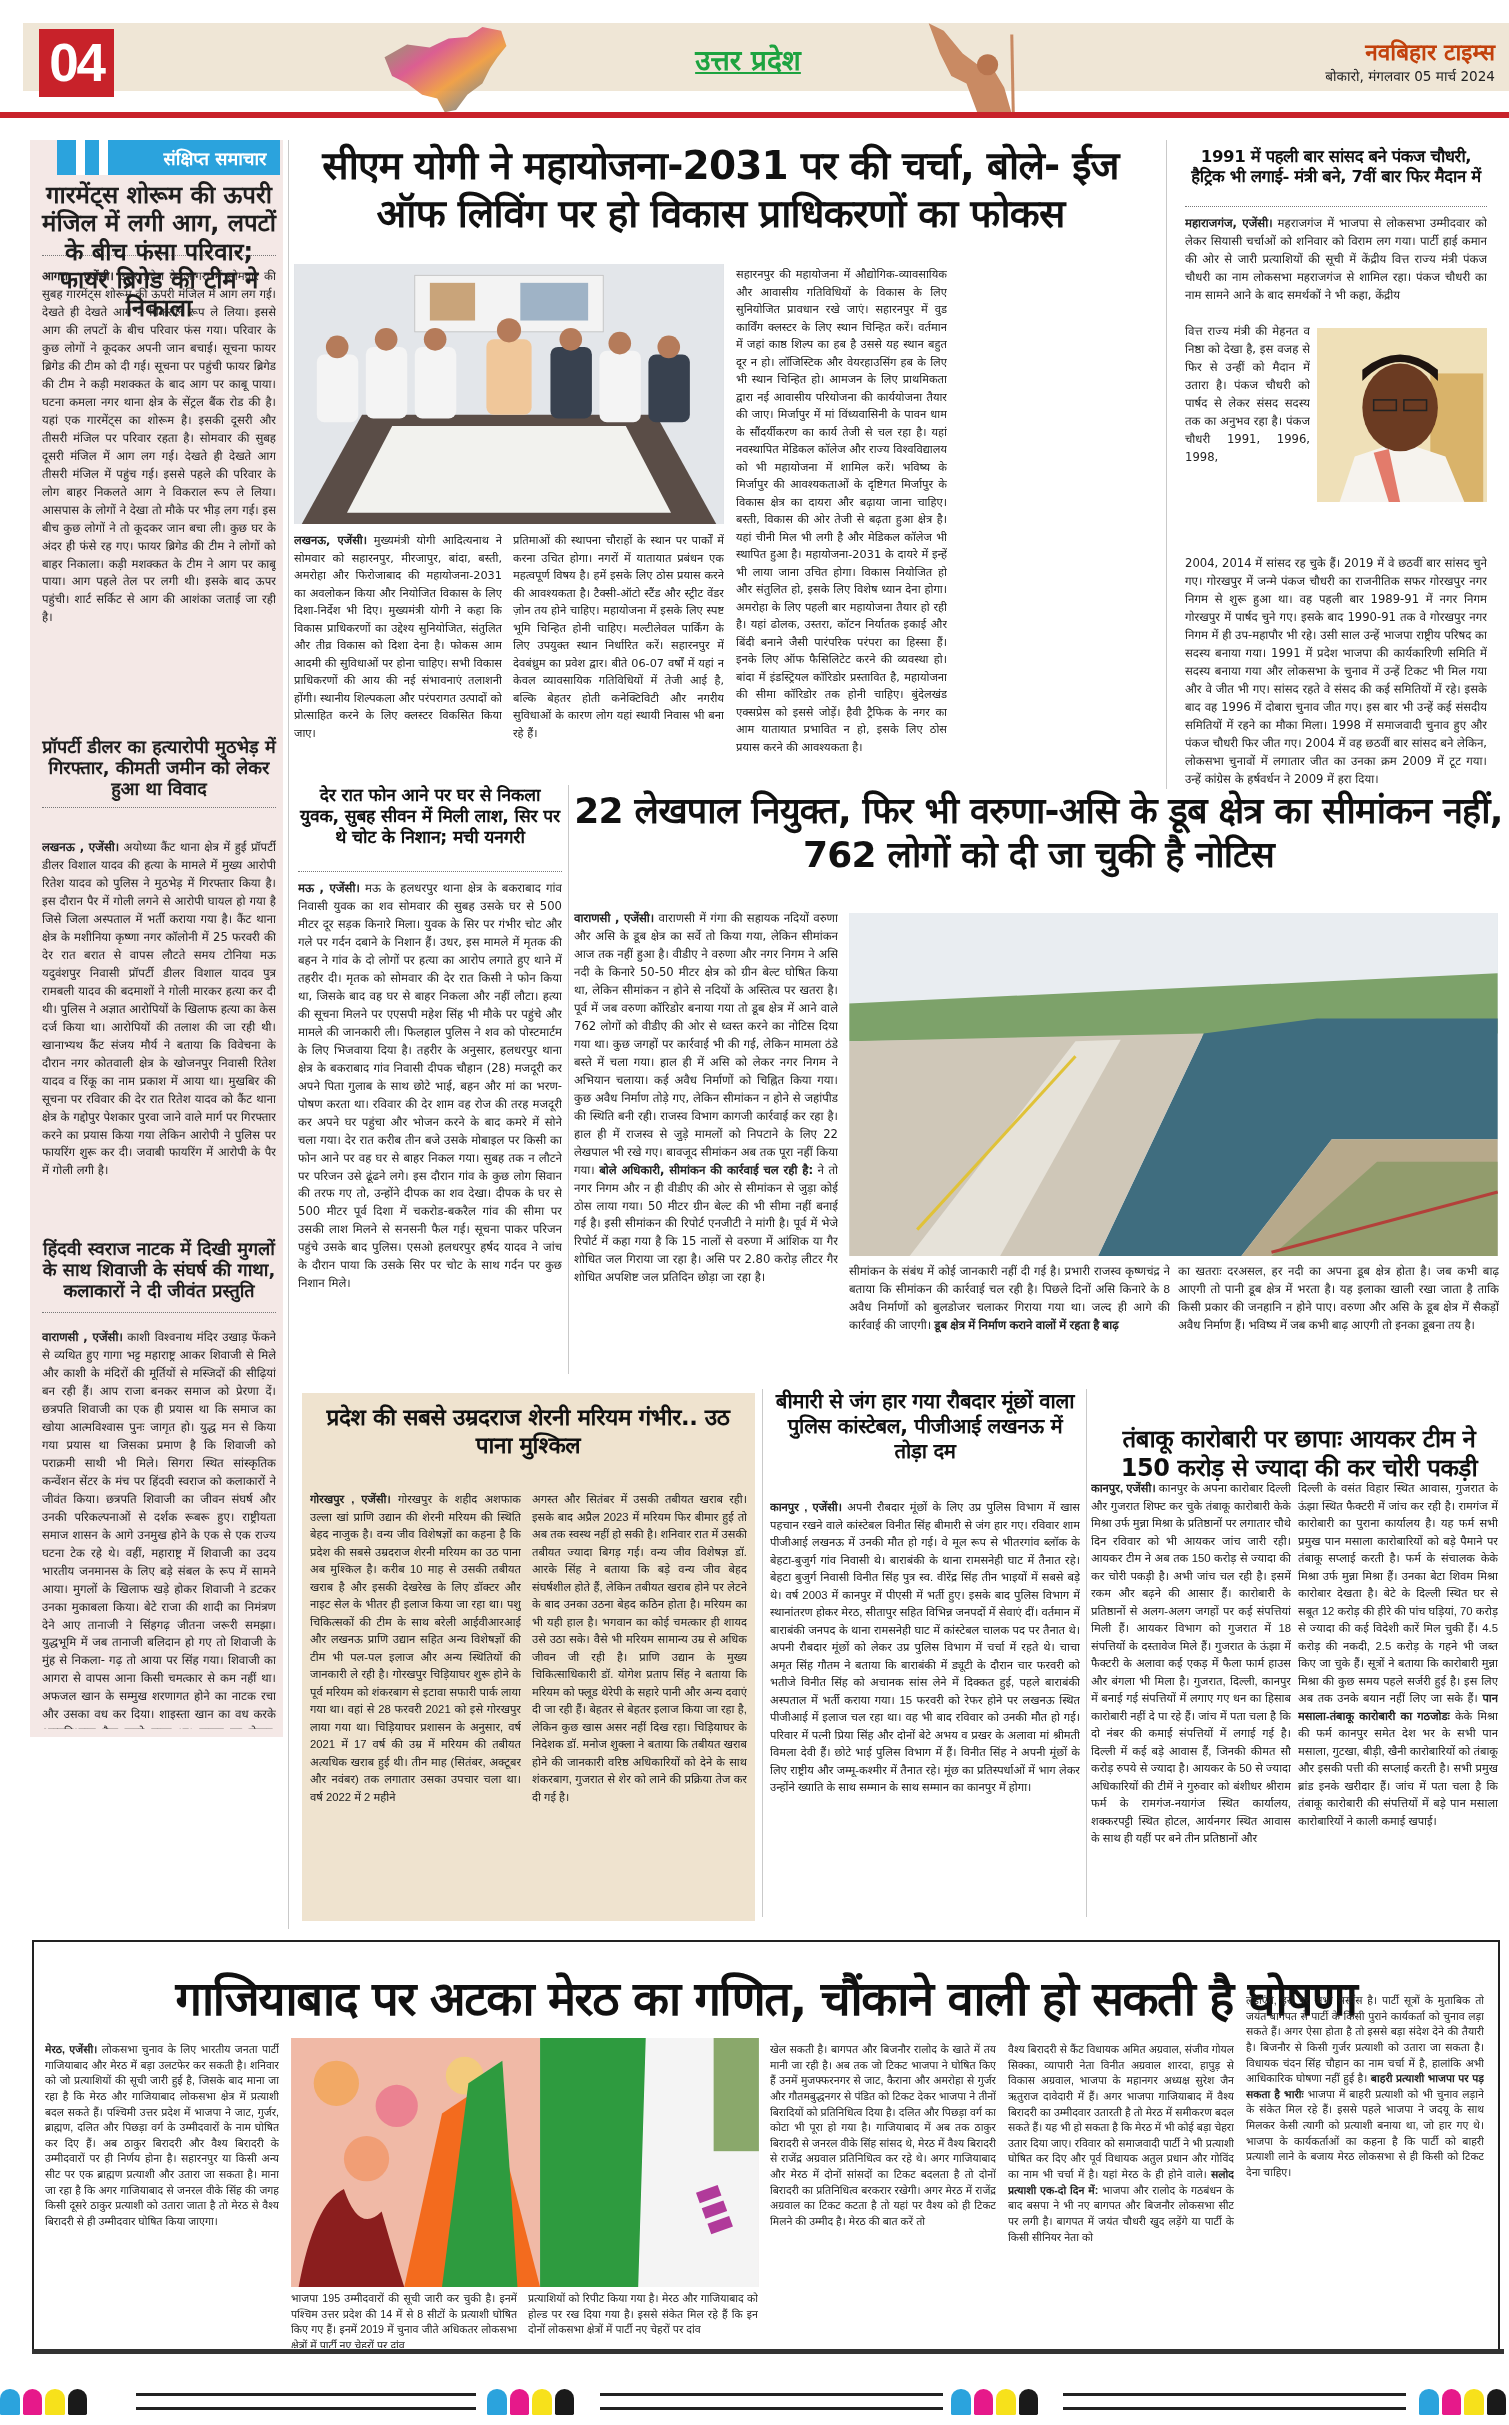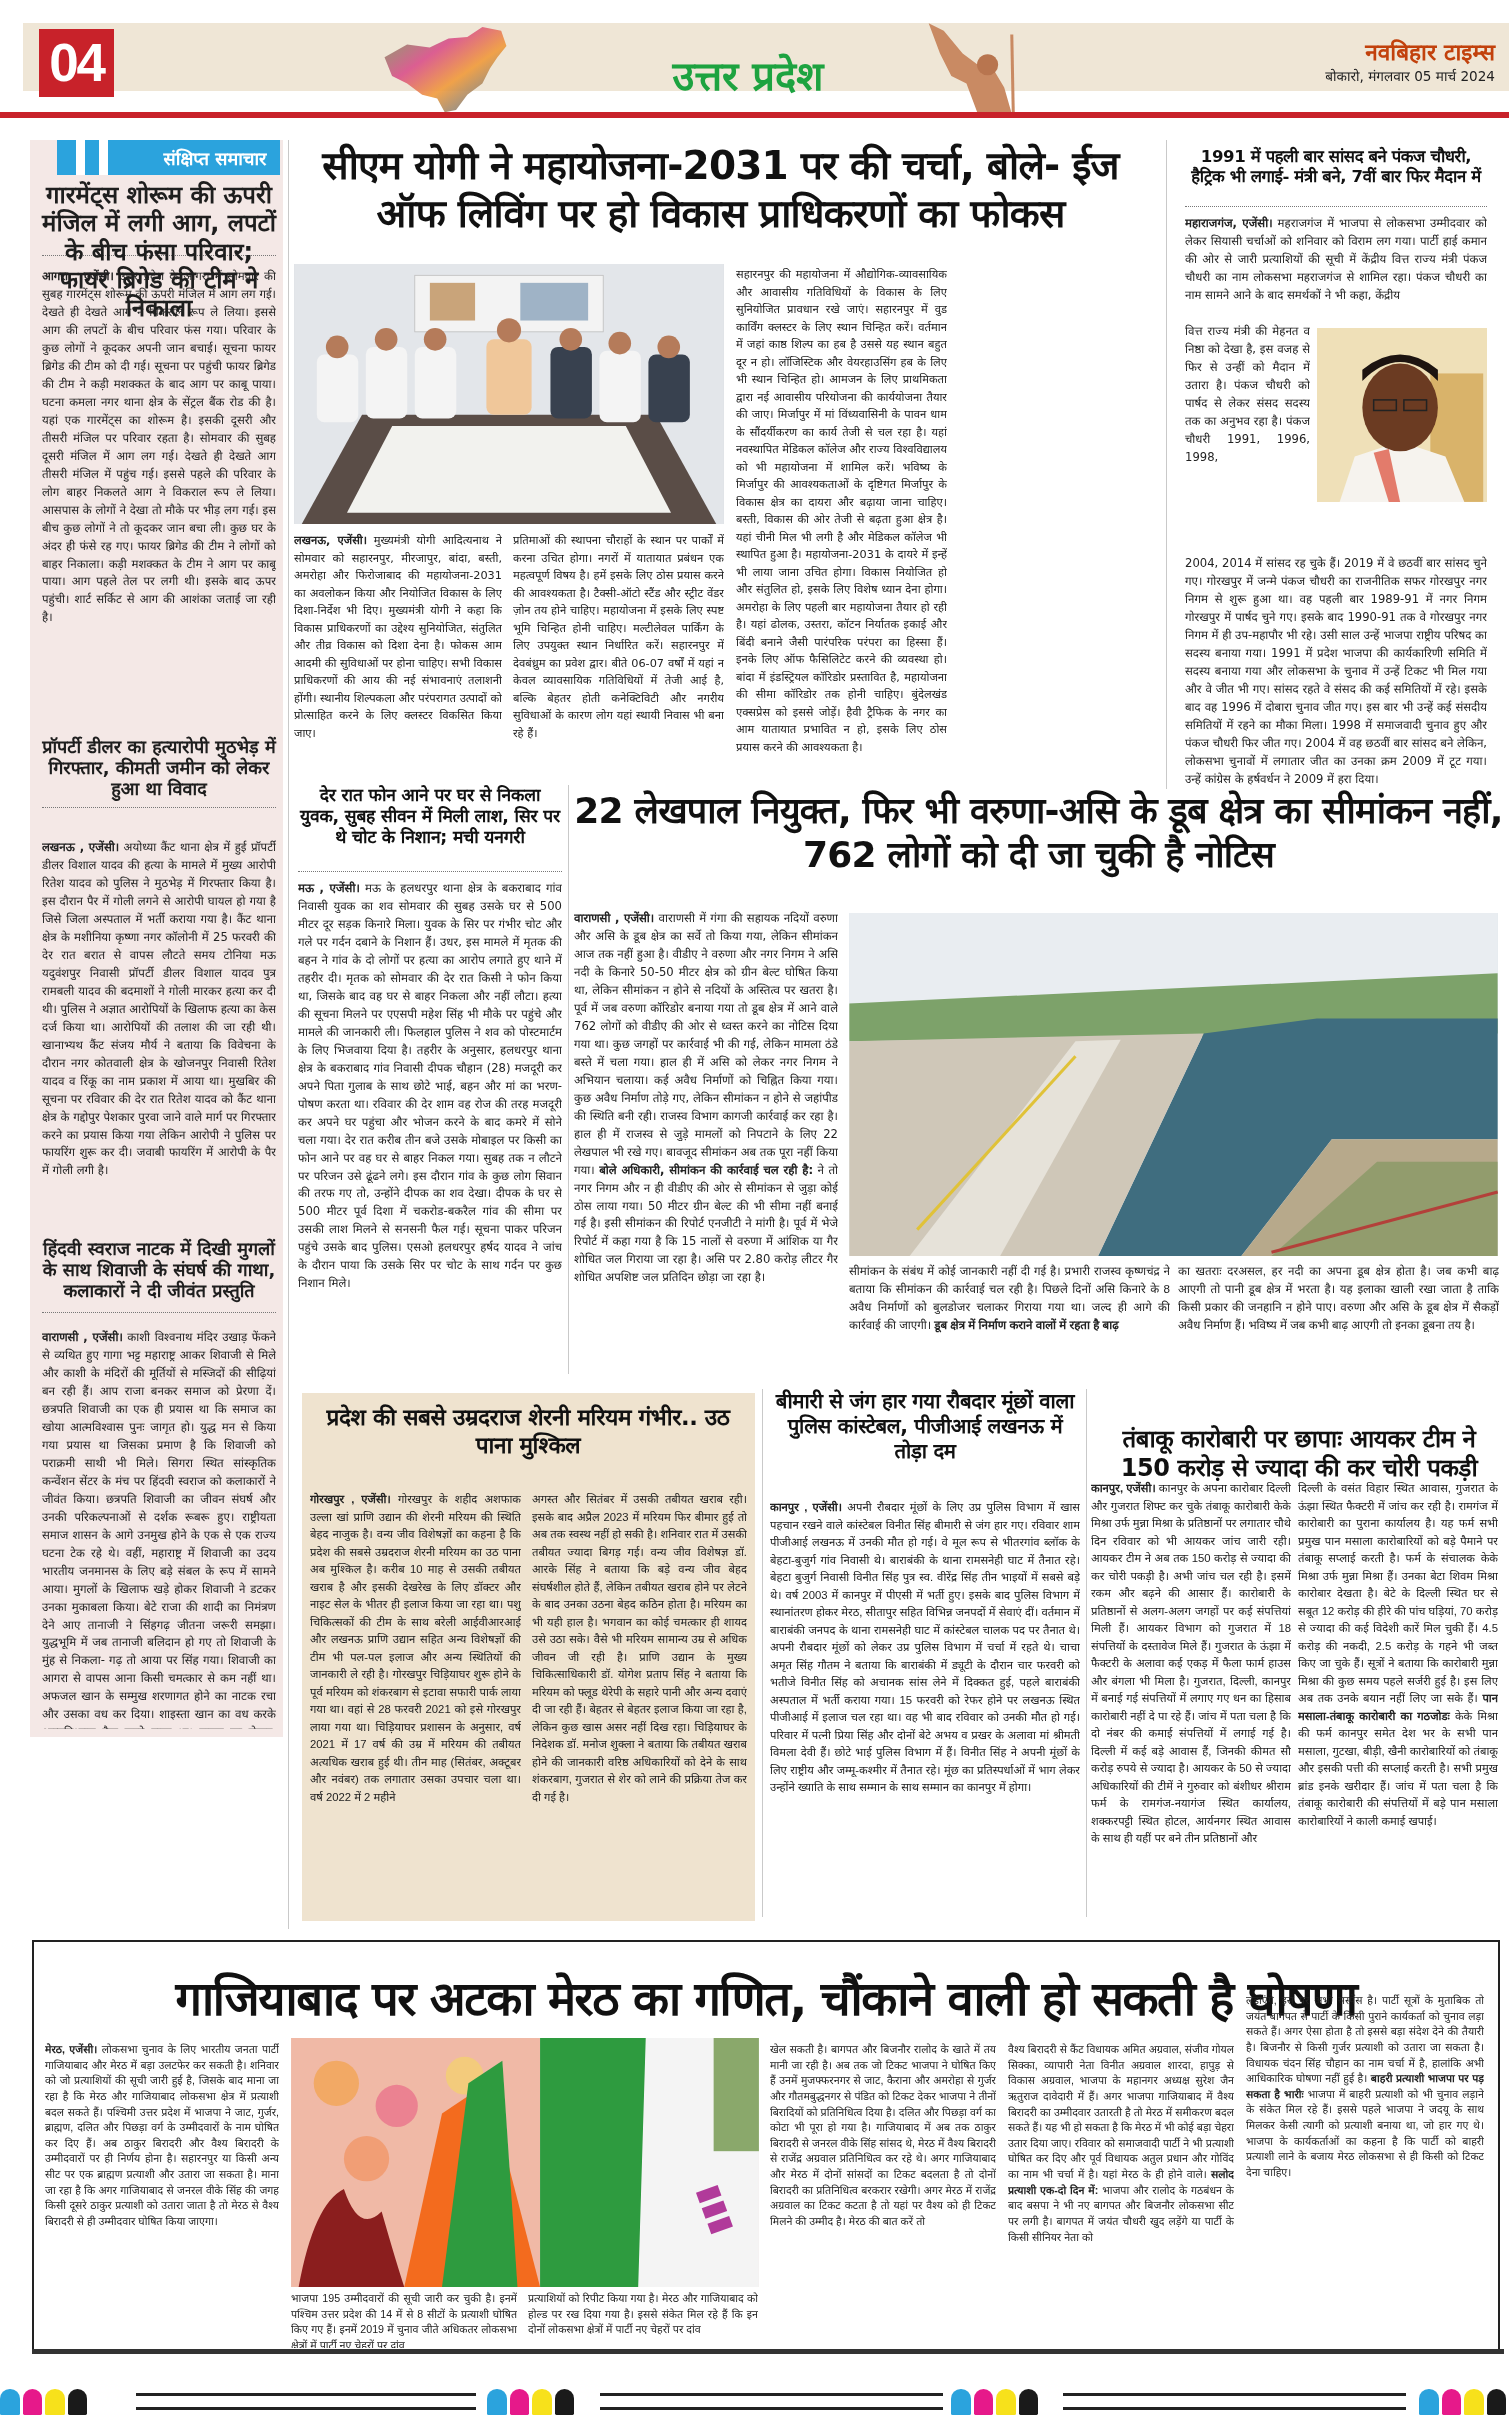--- a/index.html
+++ b/index.html
@@ -6,22 +6,22 @@
   html, body { width: 1510px; height: 2426px; background: #ffffff; overflow: hidden; }
   body { position: relative; font-family: "DejaVu Sans", sans-serif; color: #1a1a1a; }
 
   .abs { position: absolute; }
 
   
   #masthead { left: 22.6px; top: 22.6px; width: 1487px; height: 68px; background: #efe6d6; }
   #page-num { left: 39px; top: 22.6px; width: 75px; height: 68px; background: #c8222a; color: #fff;
     font-family: "Liberation Sans", sans-serif; font-weight: 700; font-size: 53px; display:flex; align-items:center; justify-content:center; letter-spacing:-2.3px;margin-top:6px;}
   #map-art { left: 377px; top: 22.6px; width: 143px; height: 91px; }
-  #section-title { left: 627px; top: 44px; width: 242px; height: 60px; color: #1da340; font-weight: 700; font-size: 40px;
-    font-family: "DejaVu Sans", sans-serif; display:flex; align-items:center; justify-content:center; }
+  #section-title { left: 627px; top: 29px; width: 242px; height: 60px; color: #1da340; font-weight: 700; font-size: 28px;
+    font-family: "DejaVu Sans", sans-serif; display:flex; align-items:center; justify-content:center;text-decoration:underline; }
   #statue-art { left: 906px; top: 22.6px; width: 136px; height: 91px; }
   #paper-name { left: 1238px; top: 36px; width: 257px; height: 30px; color: #c8222a; font-weight: 700; font-size: 22.6px; text-align: right; }
   #paper-date { left: 1238px; top: 66px; width: 257px; height: 21px; color: #222; font-size: 13.6px; text-align: right; }
   #mast-rule { left: 0; top: 112px; width: 1510px; height: 6px; background: #c8222a; }
 
   
   #brief-col { left: 30px; top: 140px; width: 253px; height: 1597px; background: #f4e8e6; }
   #brief-label { left: 57px; top: 140px; width: 223px; height: 35px; background: #2ba3dd; color: #fff; font-weight: 700; font-size: 18px;
     display:flex; align-items:center; justify-content:flex-end; padding-right: 13.6px; }
   .brief-bar { position:absolute; top:0; width:9px; height:35px; background:#fff; }

